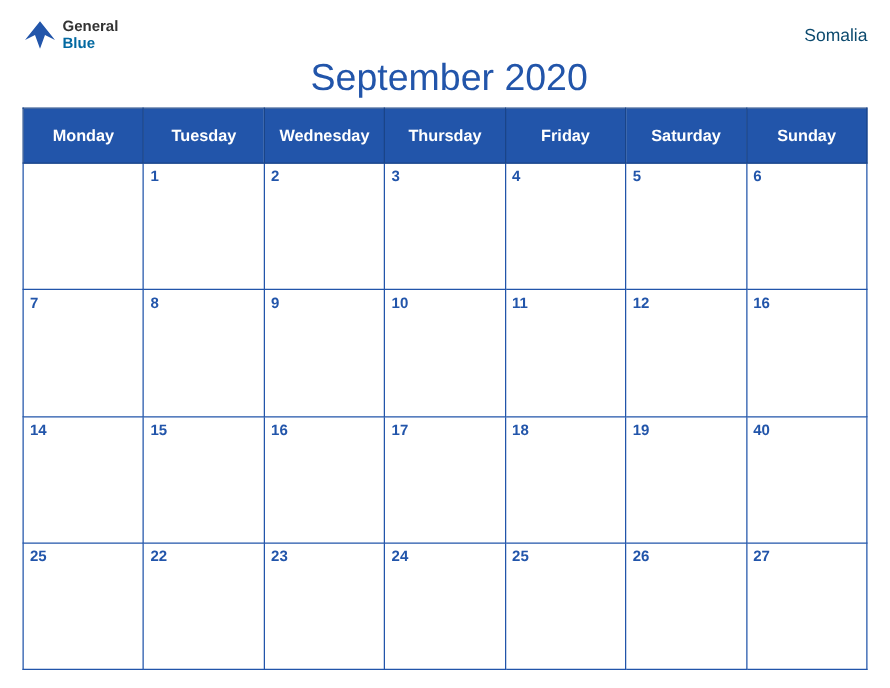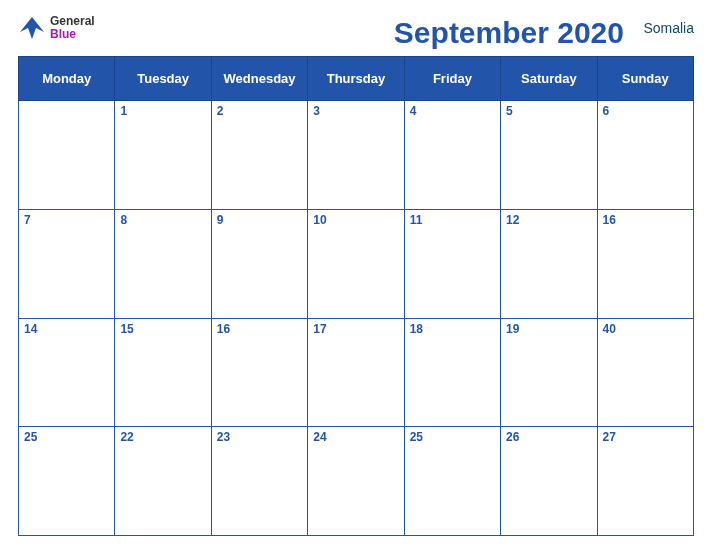--- a/index.html
+++ b/index.html
@@ -34,33 +34,34 @@
       line-height: 1.1;
     }
     .logo-general {
       font-size: 12px;
       font-weight: bold;
       color: #333;
     }
     .logo-blue {
       font-size: 12px;
       font-weight: bold;
-      color: #a21caf;
+      color: #0369a1;
     }
     .logo-bird {
       width: 28px;
       height: 28px;
     }
     .title {
       font-size: 30px;
-      font-weight: bold;
+      font-weight: normal;
       color: #2255aa;
-      text-align: right;
+      text-align: center;
       flex: 1;
       padding-top: 2px;
+      margin-top: 30px;
     }
     .country {
       font-size: 14px;
       color: #0c4a6e;
       padding-top: 6px;
       min-width: 70px;
       text-align: right;
     }
     .calendar {
       flex: 1;

